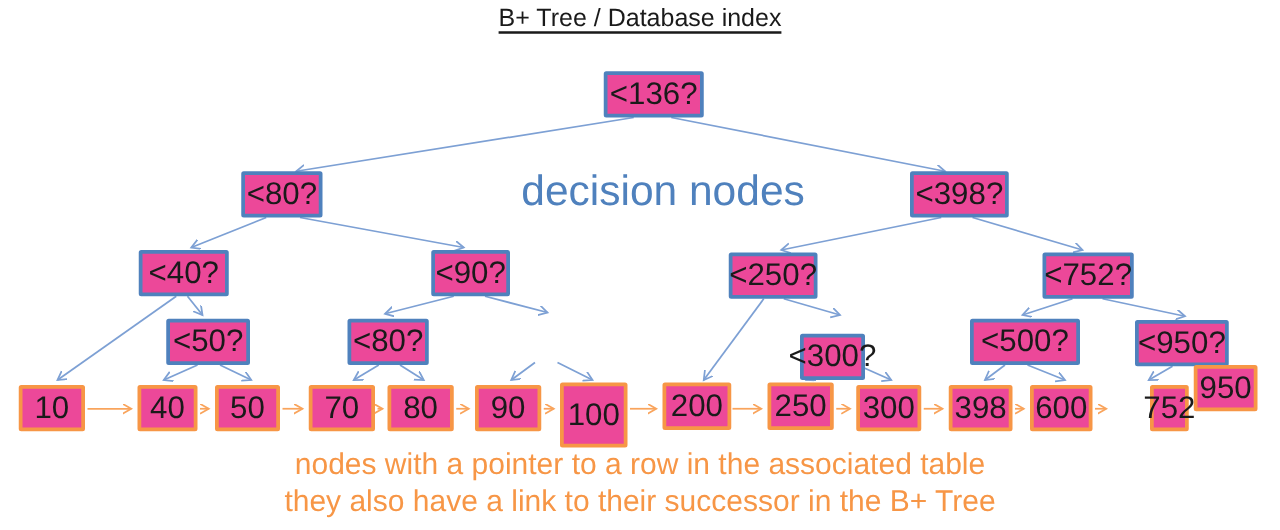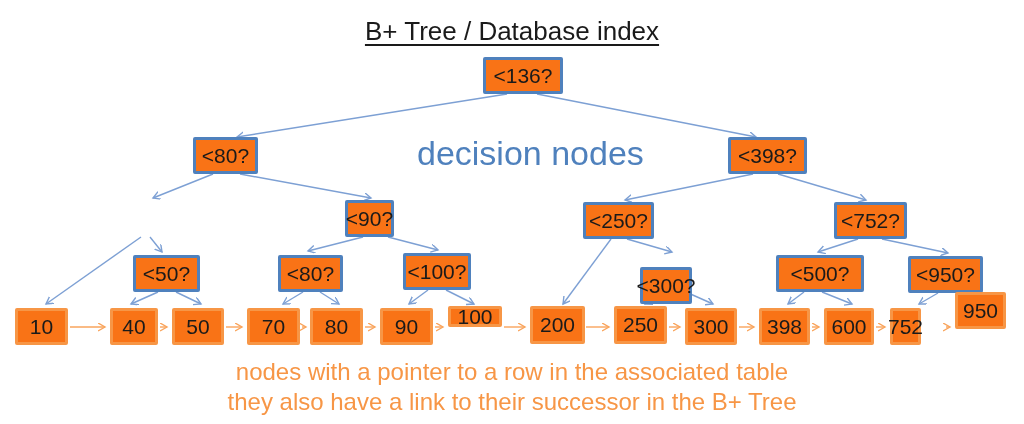--- a/index.html
+++ b/index.html
@@ -18,29 +18,28 @@
     position:relative;width:1024px;height:424px;background:var(--bg);
     font-family:"Liberation Sans","DejaVu Sans",sans-serif;overflow:hidden;
   }
   #edges{position:absolute;left:0;top:0;width:1024px;height:424px;}
   .be{stroke:var(--edge-color);stroke-width:1.4;fill:none;}
   .oe{stroke:var(--leaf-chain-color);stroke-width:1.4;fill:none;}
   .ab-head{stroke:var(--edge-color);fill:none;stroke-width:1.4;}
   .ao-head{stroke:var(--leaf-chain-color);fill:none;stroke-width:1.4;}
   .dnode,.lnode{
     position:absolute;display:flex;align-items:center;justify-content:center;
-    background:#f97316;color:var(--node-text-color);font-size:21px;box-sizing:border-box;
+    background:#ec4899;color:var(--node-text-color);font-size:25px;box-sizing:border-box;
   }
   .dnode{border:3px solid var(--decision-border);border-radius:2px;}
   .lnode{border:3px solid var(--leaf-border);border-radius:2px;}
   .title{
     position:absolute;left:0;top:4px;width:1024px;text-align:center;
-    font-size:26px;color:var(--title-color);text-decoration:underline;
+    font-size:20px;color:var(--title-color);text-decoration:underline;
     text-underline-offset:4px;
-    margin-top:12px;
   }
   .decision-label{
     position:absolute;left:417px;top:134px;font-size:34px;
     color:var(--decision-label-color);
   }
   .leaf-note{
     position:absolute;left:0;width:1024px;text-align:center;
     font-size:24px;color:var(--note-color);line-height:28px;
   }
   .note1{top:358px;}
@@ -107,41 +106,41 @@
     </g>
   </svg>
 
   <div class="title">B+ Tree / Database index</div>
 
   <div class="decision-label">decision nodes</div>
 
   <div class="dnode" style="left:483px;top:57px;width:80px;height:37px">&lt;136?</div>
   <div class="dnode" style="left:193px;top:137px;width:65px;height:37px">&lt;80?</div>
   <div class="dnode" style="left:728px;top:137px;width:79px;height:37px">&lt;398?</div>
-  <div class="dnode" style="left:345px;top:200px;width:49px;height:37px">&lt;90?</div>
+  <div class="dnode" style="left:111px;top:200px;width:72px;height:37px">&lt;40?</div>
+  <div class="dnode" style="left:345px;top:200px;width:63px;height:37px">&lt;90?</div>
   <div class="dnode" style="left:583px;top:202px;width:71px;height:37px">&lt;250?</div>
   <div class="dnode" style="left:834px;top:202px;width:73px;height:37px">&lt;752?</div>
   <div class="dnode" style="left:133px;top:255px;width:67px;height:37px">&lt;50?</div>
   <div class="dnode" style="left:278px;top:255px;width:65px;height:37px">&lt;80?</div>
-  <div class="dnode" style="left:403px;top:253px;width:68px;height:37px">&lt;100?</div>
   <div class="dnode" style="left:640px;top:267px;width:52px;height:37px">&lt;300?</div>
   <div class="dnode" style="left:776px;top:255px;width:88px;height:37px">&lt;500?</div>
   <div class="dnode" style="left:908px;top:256px;width:75px;height:37px">&lt;950?</div>
 
   <div class="lnode" style="left:15px;top:308px;width:53px;height:37px">10</div>
   <div class="lnode" style="left:110px;top:308px;width:48px;height:37px">40</div>
   <div class="lnode" style="left:172px;top:308px;width:52px;height:37px">50</div>
   <div class="lnode" style="left:247px;top:308px;width:53px;height:37px">70</div>
   <div class="lnode" style="left:310px;top:308px;width:53px;height:37px">80</div>
   <div class="lnode" style="left:380px;top:308px;width:53px;height:37px">90</div>
-  <div class="lnode" style="left:448px;top:306px;width:54px;height:21px">100</div>
+  <div class="lnode" style="left:448px;top:306px;width:54px;height:52px">100</div>
   <div class="lnode" style="left:530px;top:306px;width:55px;height:38px">200</div>
   <div class="lnode" style="left:614px;top:306px;width:53px;height:38px">250</div>
   <div class="lnode" style="left:685px;top:308px;width:52px;height:37px">300</div>
   <div class="lnode" style="left:759px;top:308px;width:51px;height:37px">398</div>
   <div class="lnode" style="left:824px;top:308px;width:50px;height:37px">600</div>
-  <div class="lnode" style="left:890px;top:308px;width:31px;height:37px">752</div>
+  <div class="lnode" style="left:920px;top:308px;width:31px;height:37px">752</div>
   <div class="lnode" style="left:955px;top:292px;width:51px;height:37px">950</div>
 
   <div class="leaf-note note1">nodes with a pointer to a row in the associated table</div>
   <div class="leaf-note note2">they also have a link to their successor in the B+ Tree</div>
 
 </div>
 
 </body></html>

